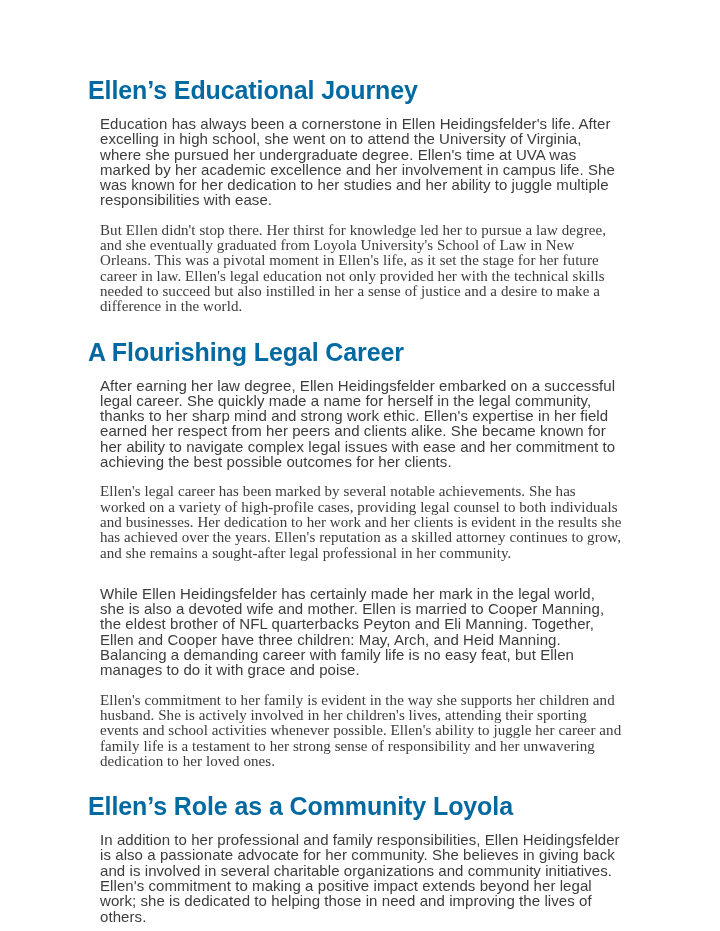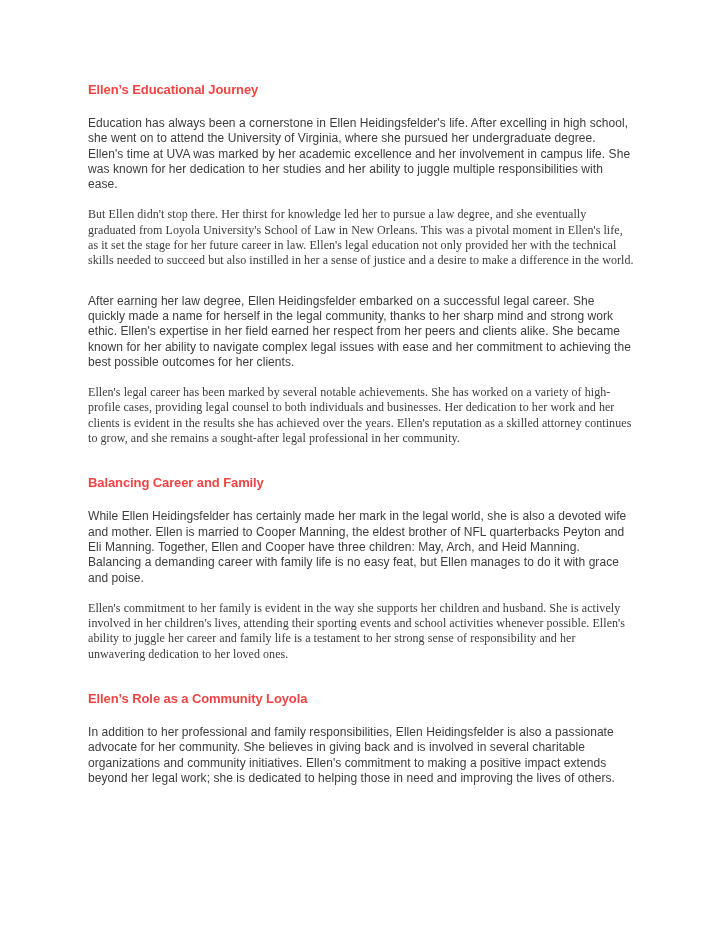--- a/index.html
+++ b/index.html
@@ -22,36 +22,36 @@
     overflow: hidden;
   }
   .content {
     position: absolute;
     left: 88px;
     top: 78px;
     width: 546px;
   }
   h2.section-heading {
     font-family: "Liberation Sans", sans-serif;
-    font-size: 13px;
+    font-size: 25px;
     line-height: 24px;
     font-weight: bold;
-    color: #ef4444;
+    color: #0369a1;
     margin: 0 0 14px 0;
     letter-spacing: -0.1px;
   }
   .section + .section {
     margin-top: 25px;
   }
   p.body-text {
     font-family: "Liberation Sans", sans-serif;
-    font-size: 12px;
+    font-size: 15px;
     line-height: 15.3px;
     color: #3c3c3c;
-    margin: 0;
+    margin: 12px;
     text-align: left;
     letter-spacing: 0.005em;
   }
   p.body-text + p.body-text {
     margin-top: 15px;
     font-family: Liberation Serif, serif;
   }
 </style>
 </head>
 <body>
@@ -59,26 +59,26 @@
 <div class="page">
   <div class="content">
 
     <div class="section">
       <h2 class="section-heading">Ellen’s Educational Journey</h2>
       <p class="body-text">Education has always been a cornerstone in Ellen Heidingsfelder's life. After excelling in high school, she went on to attend the University of Virginia, where she pursued her undergraduate degree. Ellen's time at UVA was marked by her academic excellence and her involvement in campus life. She was known for her dedication to her studies and her ability to juggle multiple responsibilities with ease.</p>
       <p class="body-text">But Ellen didn't stop there. Her thirst for knowledge led her to pursue a law degree, and she eventually graduated from Loyola University's School of Law in New Orleans. This was a pivotal moment in Ellen's life, as it set the stage for her future career in law. Ellen's legal education not only provided her with the technical skills needed to succeed but also instilled in her a sense of justice and a desire to make a difference in the world.</p>
     </div>
 
     <div class="section">
+      <h2 class="section-heading">A Flourishing Legal Career</h2>
       <p class="body-text">After earning her law degree, Ellen Heidingsfelder embarked on a successful legal career. She quickly made a name for herself in the legal community, thanks to her sharp mind and strong work ethic. Ellen's expertise in her field earned her respect from her peers and clients alike. She became known for her ability to navigate complex legal issues with ease and her commitment to achieving the best possible outcomes for her clients.</p>
       <p class="body-text">Ellen's legal career has been marked by several notable achievements. She has worked on a variety of high-profile cases, providing legal counsel to both individuals and businesses. Her dedication to her work and her clients is evident in the results she has achieved over the years. Ellen's reputation as a skilled attorney continues to grow, and she remains a sought-after legal professional in her community.</p>
     </div>
 
     <div class="section">
-      <h2 class="section-heading">Balancing Career and Family</h2>
       <p class="body-text">While Ellen Heidingsfelder has certainly made her mark in the legal world, she is also a devoted wife and mother. Ellen is married to Cooper Manning, the eldest brother of NFL quarterbacks Peyton and Eli Manning. Together, Ellen and Cooper have three children: May, Arch, and Heid Manning. Balancing a demanding career with family life is no easy feat, but Ellen manages to do it with grace and poise.</p>
       <p class="body-text">Ellen's commitment to her family is evident in the way she supports her children and husband. She is actively involved in her children's lives, attending their sporting events and school activities whenever possible. Ellen's ability to juggle her career and family life is a testament to her strong sense of responsibility and her unwavering dedication to her loved ones.</p>
     </div>
 
     <div class="section">
       <h2 class="section-heading">Ellen’s Role as a Community Loyola</h2>
       <p class="body-text">In addition to her professional and family responsibilities, Ellen Heidingsfelder is also a passionate advocate for her community. She believes in giving back and is involved in several charitable organizations and community initiatives. Ellen's commitment to making a positive impact extends beyond her legal work; she is dedicated to helping those in need and improving the lives of others.</p>
     </div>
 
   </div>

